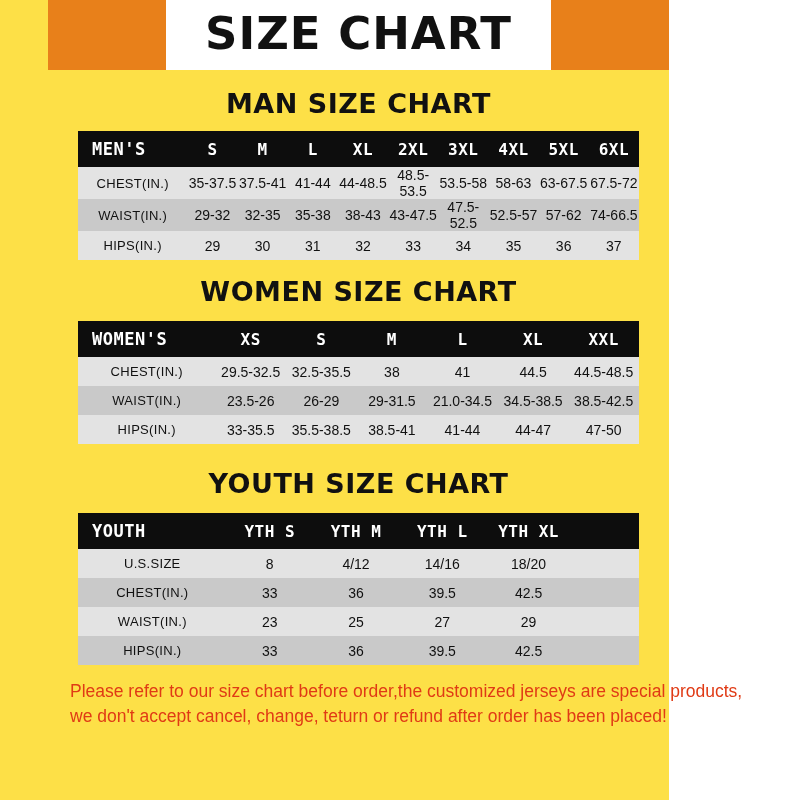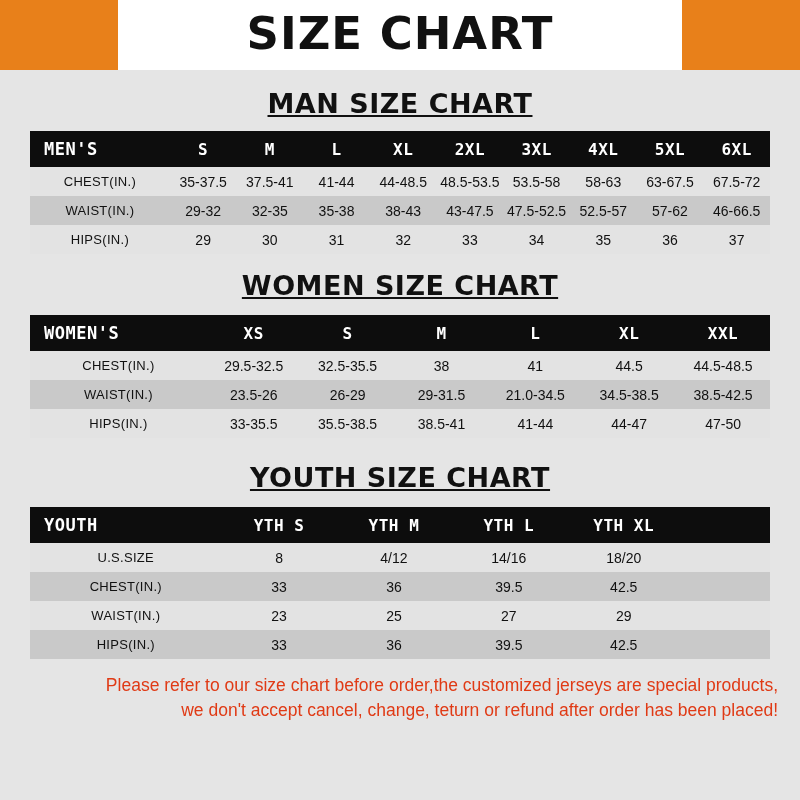--- a/index.html
+++ b/index.html
@@ -8,24 +8,25 @@
   }
   body {
     width: 800px;
     height: 800px;
     background: #ffffff;
     font-family: "Liberation Sans", sans-serif;
     overflow: hidden;
   }
   .page {
     position: relative;
-    width: 800px;
+    width: 669px;
     height: 800px;
-    background: #e5e5e5;
+    background: #fde047;
     box-sizing: border-box;
+    padding-left: 48px;
   }
   
   .banner {
     position: relative;
     height: 70px;
     background: #e8801a;
     display: flex;
     align-items: center;
     justify-content: center;
   }
@@ -49,21 +50,20 @@
     padding-bottom: 4px;
   }
   
   .section-title {
     text-align: center;
     font-family: "DejaVu Sans", sans-serif;
     font-weight: bold;
     font-size: 27px;
     color: #111111;
     letter-spacing: 0.5px;
-    text-decoration: underline;
   }
   .section {
     padding: 0 30px;
   }
   
   table {
     border-collapse: collapse;
     width: 100%;
     table-layout: fixed;
   }
@@ -157,21 +157,21 @@
       <tr class="body-row row-dark">
         <td class="first">WAIST(IN.)</td>
         <td>29-32</td>
         <td>32-35</td>
         <td>35-38</td>
         <td>38-43</td>
         <td>43-47.5</td>
         <td>47.5-52.5</td>
         <td>52.5-57</td>
         <td>57-62</td>
-        <td>46-66.5</td>
+        <td>74-66.5</td>
       </tr>
       <tr class="body-row row-light">
         <td class="first">HIPS(IN.)</td>
         <td>29</td>
         <td>30</td>
         <td>31</td>
         <td>32</td>
         <td>33</td>
         <td>34</td>
         <td>35</td>

